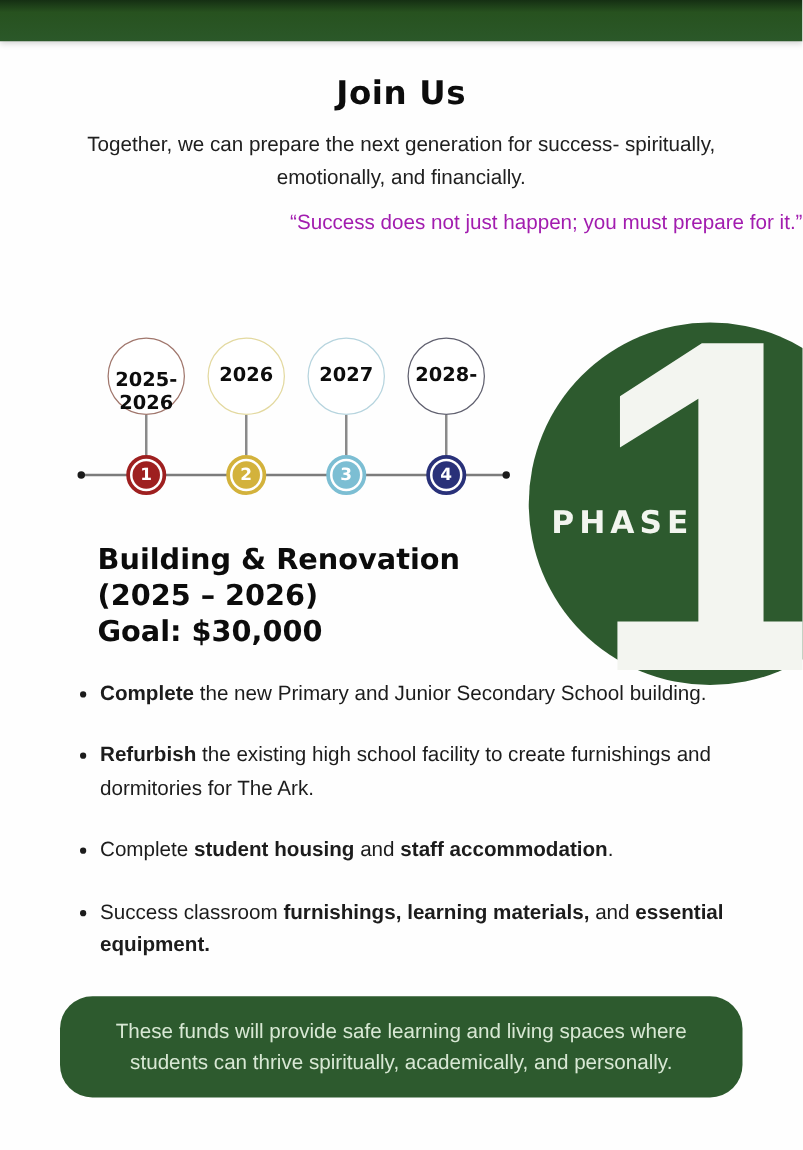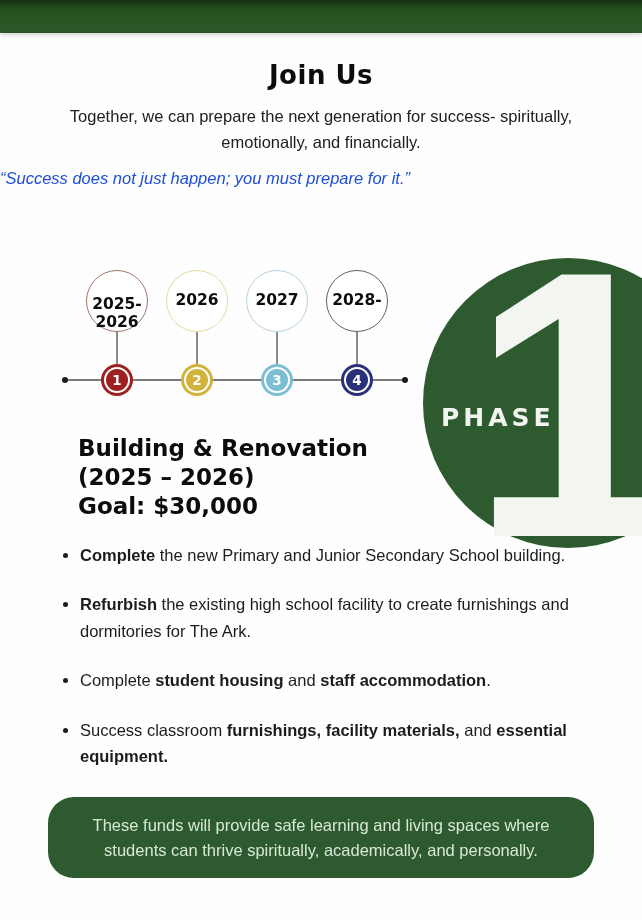--- a/index.html
+++ b/index.html
@@ -17,22 +17,22 @@
   .join-title {
     position:absolute; top:60px; left:0; width:100%; text-align:center;
     font-family:"DejaVu Sans", sans-serif; font-weight:800; font-size:26px;
     letter-spacing:.5px; color:#0c0c0c;
   }
   .intro {
     position:absolute; top:104px; left:50%; transform:translateX(-50%);
     width:560px; text-align:center; font-size:16.5px; line-height:1.55; color:#202020;
   }
   .quote {
-    position:absolute; top:169px; left:0; width:100%; text-align:left;
-    font-size:16.5px; color:#1d4ed8;font-style:italic;
+    position:absolute; top:169px; left:0; width:100%; text-align:right;
+    font-size:16.5px; color:#a21caf;
   }
   .timeline-heading {
     position:absolute; top:221px; left:224px;
     font-family:"DejaVu Serif", serif; font-style:italic; font-weight:bold;
     font-size:22px; color:#0f0f0f;
     border-bottom:2.5px solid #111; padding-bottom:2px;
   }
   .timeline-row { position:absolute; top:270px; left:77px; display:flex; z-index:2; }
   .milestone { width:80px; display:flex; flex-direction:column; align-items:center; }
   .year-circle {
@@ -150,21 +150,21 @@
 
   <div class="section-heading">Building &amp; Renovation
 (2025 – 2026)
 Goal: $30,000</div>
 
   <div class="goals">
     <ul>
         <li><span class="bold">Complete</span><span> the new Primary and Junior Secondary School building.</span></li>
         <li><span class="bold">Refurbish</span><span> the existing high school facility to create furnishings and dormitories for The Ark.</span></li>
         <li><span>Complete </span><span class="bold">student housing</span><span> and </span><span class="bold">staff accommodation</span><span>.</span></li>
-        <li><span>Success classroom </span><span class="bold">furnishings, facility materials,</span><span> and </span><span class="bold">essential equipment.</span></li>
+        <li><span>Success classroom </span><span class="bold">furnishings, learning materials,</span><span> and </span><span class="bold">essential equipment.</span></li>
       </ul>
   </div>
 
   <div class="funds-box">
     <div class="funds-text">These funds will provide safe learning and living spaces where students can thrive spiritually, academically, and personally.</div>
   </div>
 
 </div>
 
 </body></html>

